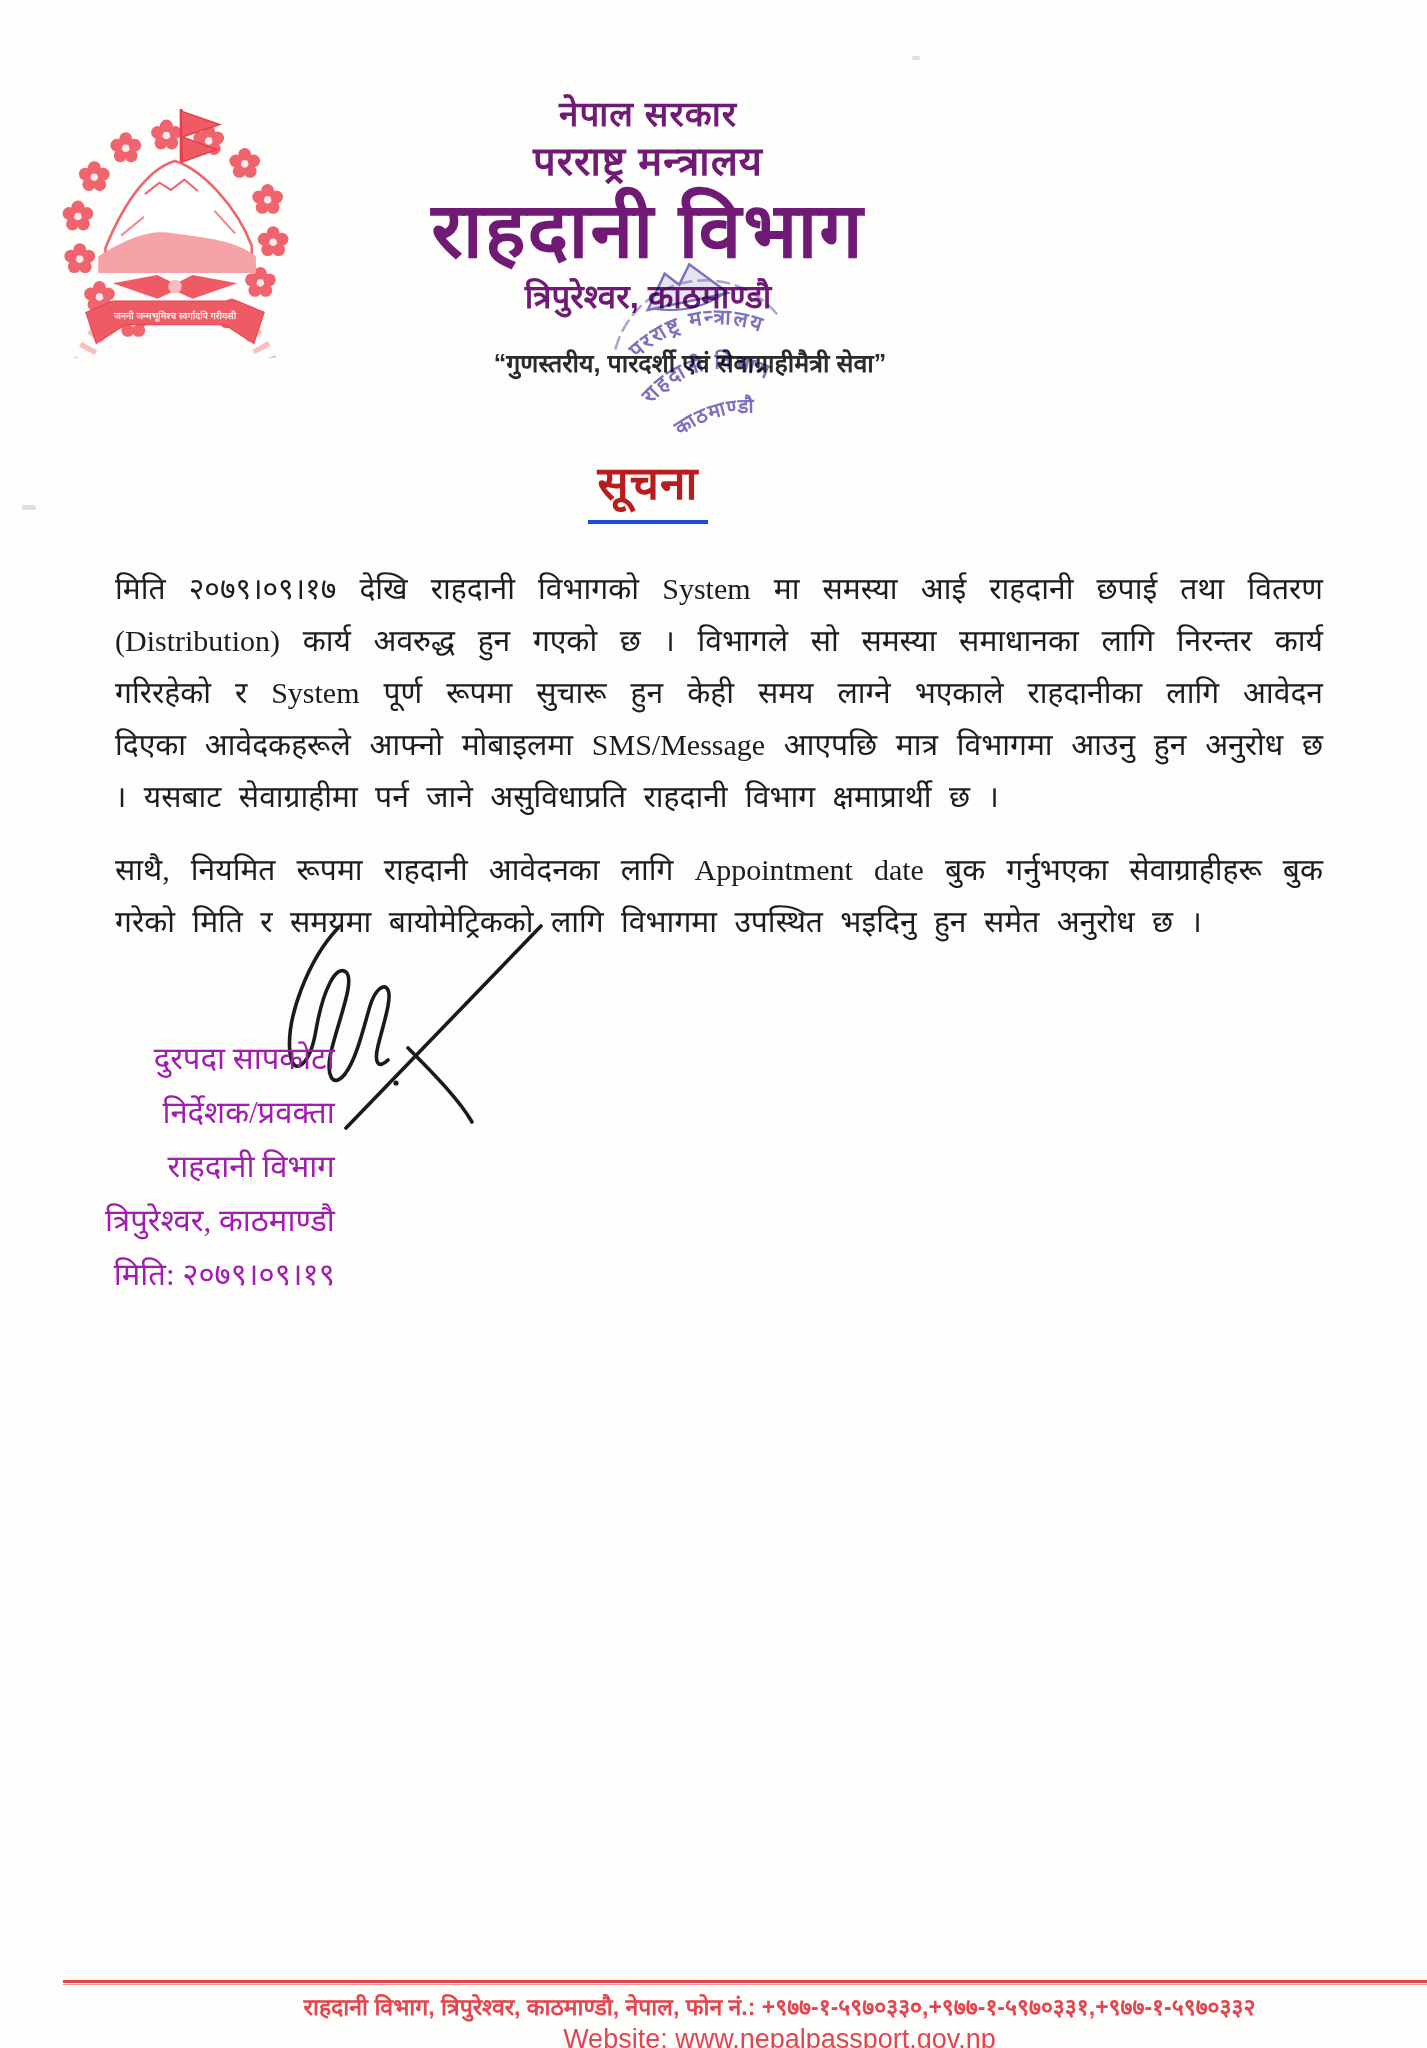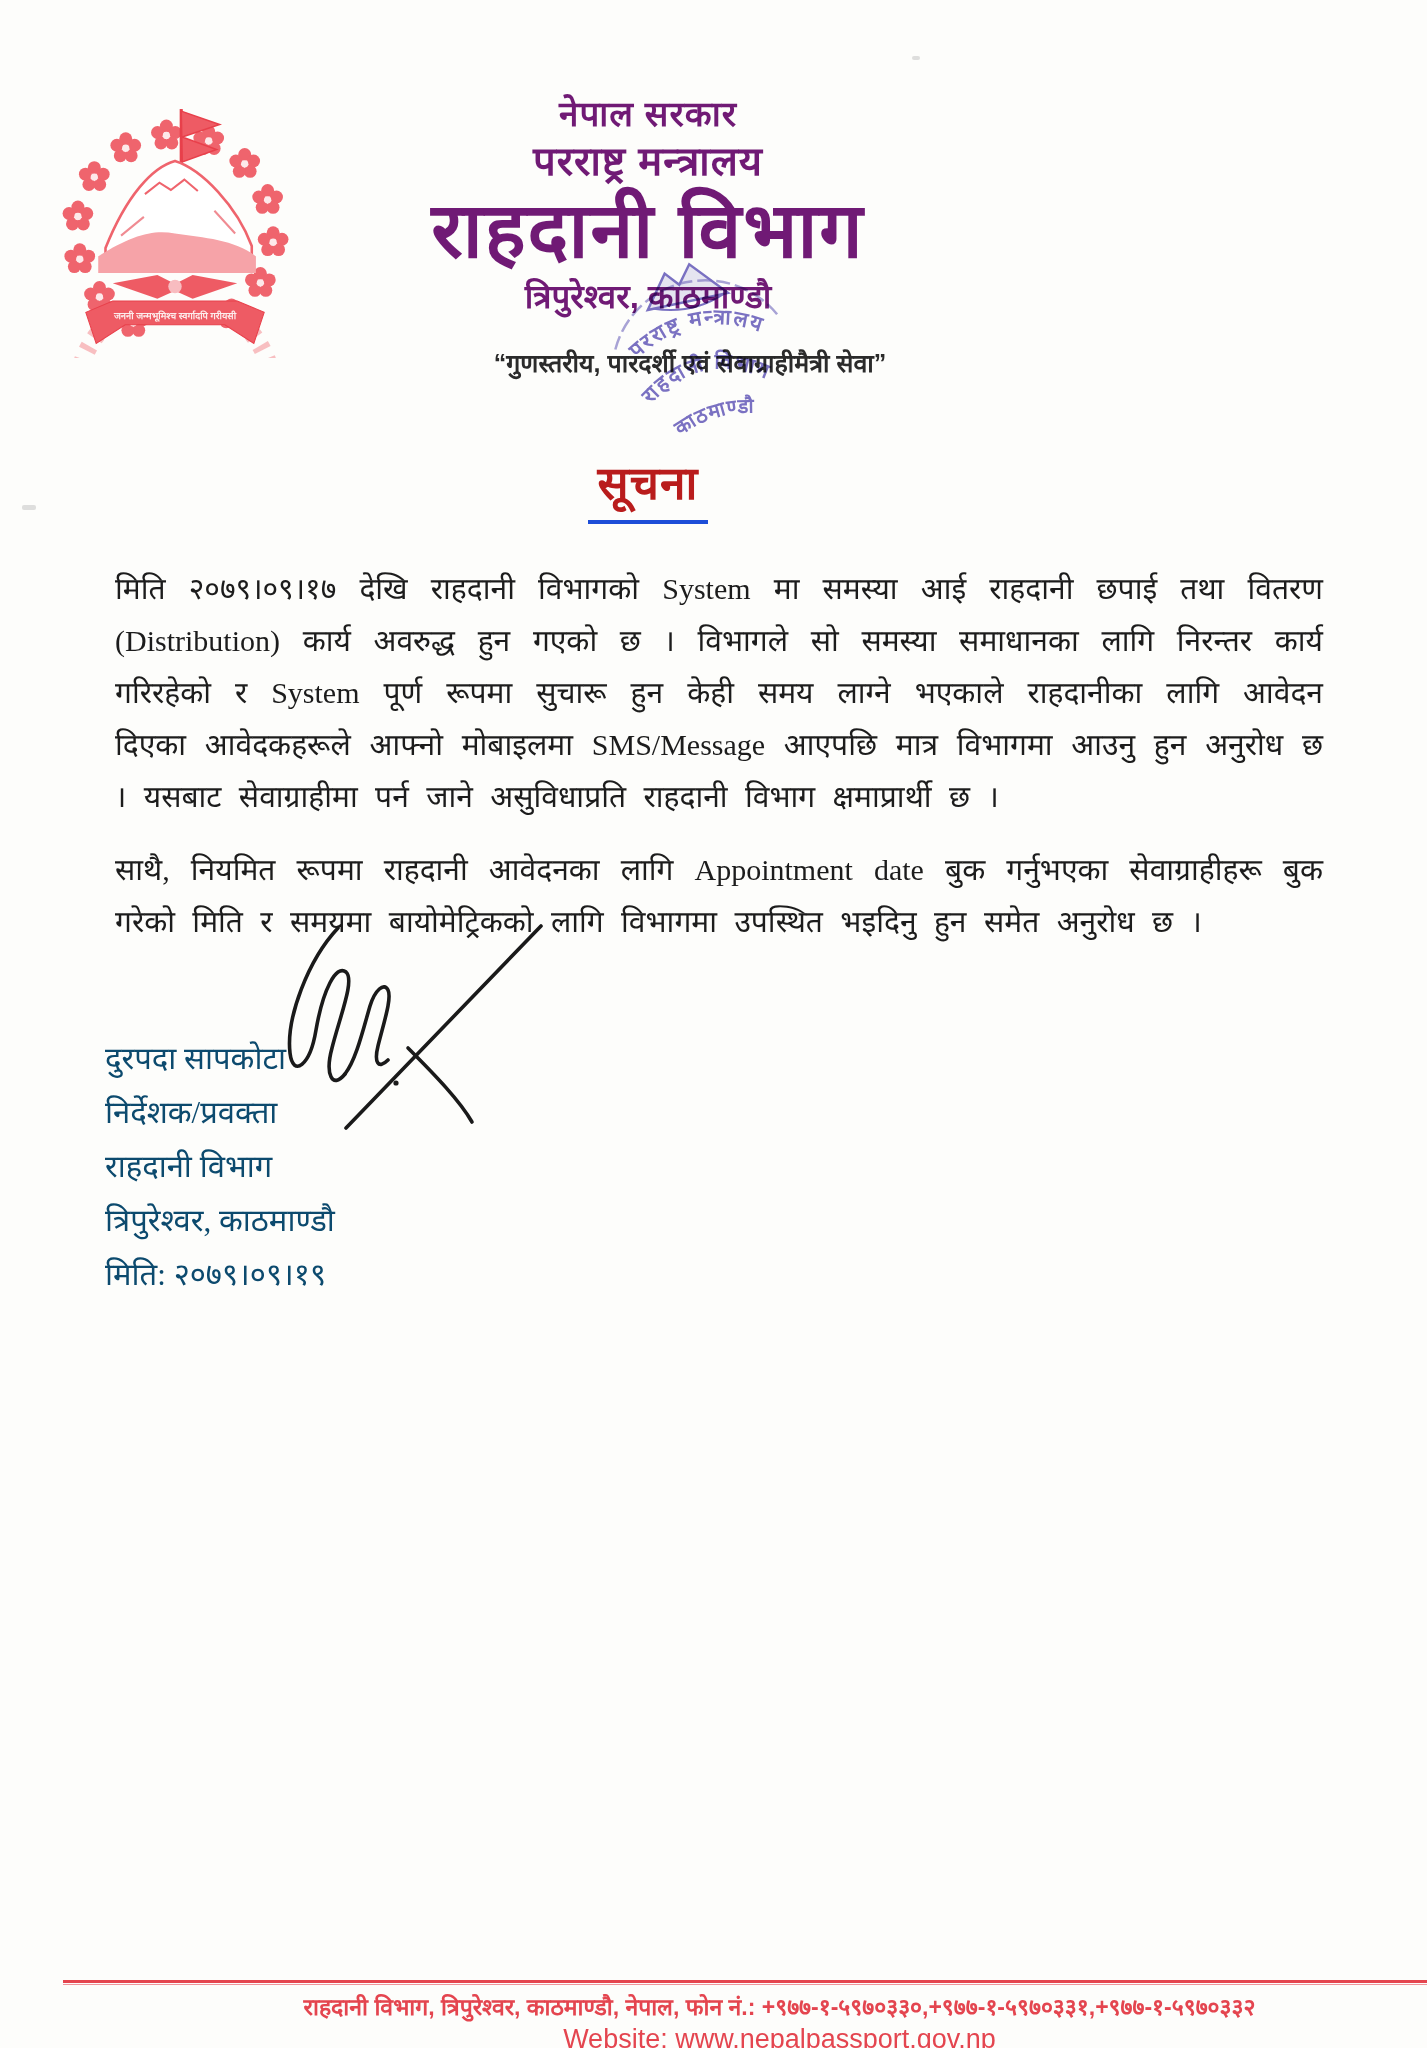--- a/index.html
+++ b/index.html
@@ -42,21 +42,22 @@
   .body-text{position:absolute; left:100px; top:548px; width:1238px;}
   .body-text p{
     margin:15px; font-size:30px; line-height:1.73; text-align:justify;
     word-spacing:0.33em; color:#1c1c1c;
   }
   .body-text p + p{margin-top:22px;}
   
   .signature{position:absolute; left:248px; top:898px; width:330px; height:255px;}
   .signer{
     position:absolute; left:105px; top:1032px; font-size:31px; line-height:1.74;
-    color:#0c4a6e;
+    color:#a21caf;
+    text-align:right;
   }
   .signer div{white-space:nowrap;}
   
   .footer-rule{position:absolute; left:63px; right:0; top:1980px; height:3px; background:#e4454f;}
   .footer-rule:after{content:""; position:absolute; left:0; right:0; top:4px; height:1px; background:#f0959b;}
   .footer-text{
     position:absolute; left:0; right:0; top:1990px; text-align:center; padding-left:132px;
     color:#e4454f; font-family:"Liberation Sans", sans-serif;
   }
   .footer-contact{font-size:23px; font-weight:bold;}

